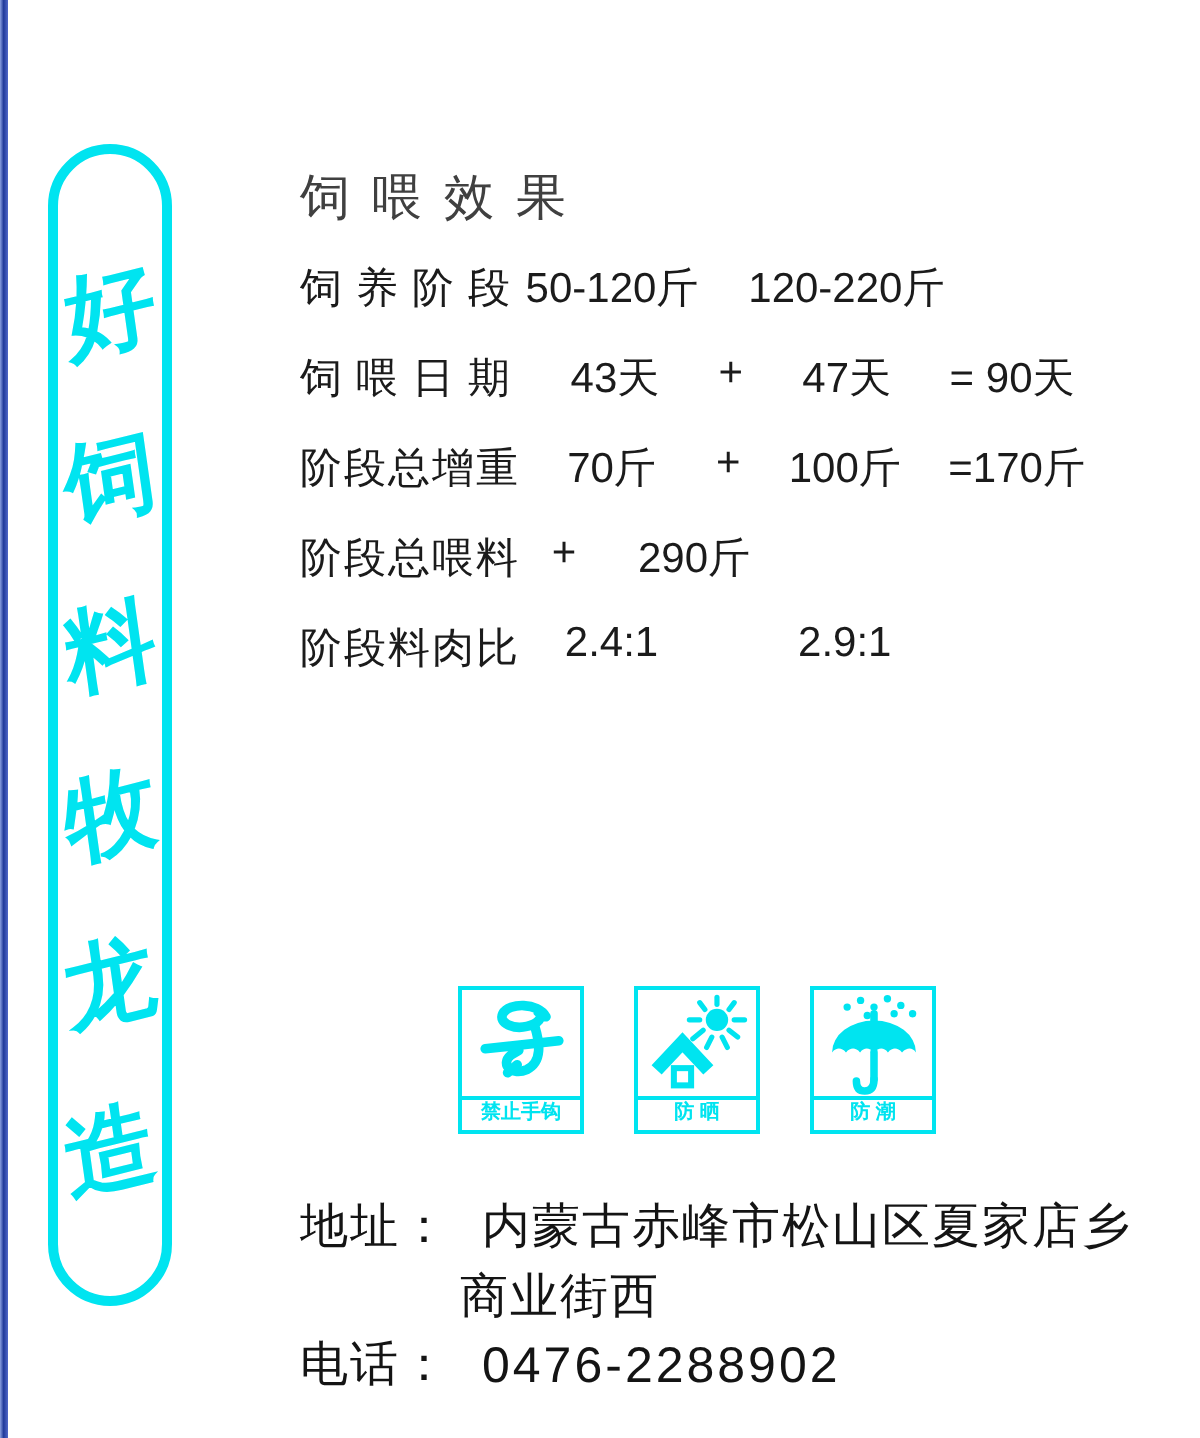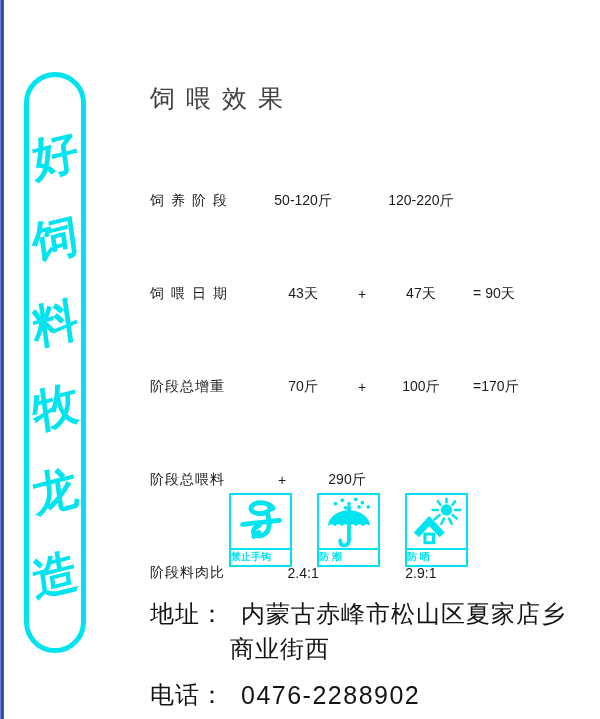--- a/index.html
+++ b/index.html
@@ -15,42 +15,42 @@
         border:5px solid #00e4f0;border-radius:33px;
         display:flex;flex-direction:column;align-items:center;padding-top:36px;box-sizing:content-box;}
   .pill-char{width:100%;text-align:center;line-height:84px;font-size:46px;color:#00e4f0;
              font-family:"DejaVu Serif",serif;font-weight:bold;
              transform:rotate(-14deg) skewX(-6deg);}
 
   
   .title{position:absolute;left:150px;top:82px;font-size:25px;letter-spacing:11px;
          color:#404040;font-weight:500;white-space:nowrap;}
   .rows{position:absolute;left:150px;top:130px;width:430px;}
-  .t-row{display:flex;align-items:center;height:45px;font-size:14px;white-space:nowrap;margin-top:48px;}
+  .t-row{display:flex;align-items:flex-start;height:45px;font-size:21px;white-space:nowrap;}
   .row-label{width:118px;letter-spacing:1px;}
   .row-label.spread{letter-spacing:7px;}
   .cell-v1{width:102px;text-align:center;}
   .cell-op{width:28px;text-align:center;}
   .cell-v2{width:102px;text-align:center;}
   .cell-eq{width:118px;text-align:left;padding-left:6px;}
 
   
   .care-row{position:absolute;left:229px;top:493px;display:flex;gap:25px;}
   .care-box{width:59px;height:70px;border:2px solid #00e4f0;background:#fff;
             display:flex;flex-direction:column;}
   .care-art{flex:1;display:flex;align-items:center;justify-content:center;}
   .care-label{height:15px;border-top:2px solid #00e4f0;color:#00e4f0;font-size:10px;
-              line-height:13px;font-weight:bold;white-space:nowrap;overflow:hidden;}
+              line-height:13px;text-align:center;font-weight:bold;white-space:nowrap;overflow:hidden;}
 
   
   .contact{position:absolute;left:150px;top:596px;font-size:24px;letter-spacing:1px;color:#141414;}
   .c-line{display:flex;align-items:flex-end;line-height:36px;gap:11px;}
   .c-label{width:80px;}
   .addr2{margin-left:80px;line-height:34px;}
-  .phone-line{line-height:34px;margin-top:12px;}
+  .phone-line{line-height:34px;}
   .phone-num{font-size:25px;letter-spacing:1.5px;}
 
   svg{display:block;}
 </style>
 </head>
 <body>
 
 <div id="page">
 
   <div class="edge-line"></div>
@@ -113,20 +113,42 @@
             <path d="M38 19 C41 29 43 41 33 46 C24 50 16 43 23 37 L28 34"></path>
             <path d="M21 48 L27 43"></path>
           </g>
         </svg>
       </div>
       <div class="care-label">禁止手钩</div>
     </div>
 
     <div class="care-box">
       <div class="care-art">
+        <svg width="52" height="50" viewBox="0 0 60 58">
+          <g stroke="#00e4f0" stroke-width="3" stroke-linecap="round">
+            <circle cx="41" cy="15" r="6.5" fill="#00e4f0" stroke="none"></circle>
+            <line x1="41" y1="2" x2="41" y2="6"></line>
+            <line x1="51" y1="5" x2="48" y2="9"></line>
+            <line x1="57" y1="15" x2="51" y2="15"></line>
+            <line x1="53" y1="25" x2="48" y2="21"></line>
+            <line x1="31" y1="5" x2="34" y2="9"></line>
+            <line x1="25" y1="15" x2="31" y2="15"></line>
+            <line x1="27" y1="26" x2="33" y2="21"></line>
+            <line x1="47" y1="31" x2="44" y2="25"></line>
+            <line x1="35" y1="31" x2="38" y2="25"></line>
+          </g>
+          <path d="M6 44 L21 28 L36 44" fill="none" stroke="#00e4f0" stroke-width="8"></path>
+          <rect x="16" y="43" width="10" height="10" fill="#ffffff" stroke="#00e4f0" stroke-width="3.5"></rect>
+        </svg>
+      </div>
+      <div class="care-label">防  晒</div>
+    </div>
+
+    <div class="care-box">
+      <div class="care-art">
         <svg width="52" height="52" viewBox="0 0 60 62">
           <g fill="#00e4f0">
             <circle cx="14" cy="9" r="2.2"></circle>
             <circle cx="22" cy="5" r="2.2"></circle>
             <circle cx="30" cy="9" r="2.2"></circle>
             <circle cx="38" cy="4" r="2.2"></circle>
             <circle cx="46" cy="8" r="2.2"></circle>
             <circle cx="53" cy="13" r="2.2"></circle>
             <circle cx="26" cy="14" r="2.2"></circle>
             <circle cx="42" cy="13" r="2.2"></circle>
@@ -135,42 +157,20 @@
           <g fill="none" stroke="#00e4f0" stroke-width="4.5" stroke-linecap="round">
             <line x1="30" y1="13" x2="30" y2="19"></line>
             <line x1="30" y1="36" x2="30" y2="52"></line>
             <path d="M30 52 Q30 59 24.5 59 Q19.5 59 19.5 53"></path>
           </g>
         </svg>
       </div>
       <div class="care-label">防  潮</div>
     </div>
 
-    <div class="care-box">
-      <div class="care-art">
-        <svg width="52" height="50" viewBox="0 0 60 58">
-          <g stroke="#00e4f0" stroke-width="3" stroke-linecap="round">
-            <circle cx="41" cy="15" r="6.5" fill="#00e4f0" stroke="none"></circle>
-            <line x1="41" y1="2" x2="41" y2="6"></line>
-            <line x1="51" y1="5" x2="48" y2="9"></line>
-            <line x1="57" y1="15" x2="51" y2="15"></line>
-            <line x1="53" y1="25" x2="48" y2="21"></line>
-            <line x1="31" y1="5" x2="34" y2="9"></line>
-            <line x1="25" y1="15" x2="31" y2="15"></line>
-            <line x1="27" y1="26" x2="33" y2="21"></line>
-            <line x1="47" y1="31" x2="44" y2="25"></line>
-            <line x1="35" y1="31" x2="38" y2="25"></line>
-          </g>
-          <path d="M6 44 L21 28 L36 44" fill="none" stroke="#00e4f0" stroke-width="8"></path>
-          <rect x="16" y="43" width="10" height="10" fill="#ffffff" stroke="#00e4f0" stroke-width="3.5"></rect>
-        </svg>
-      </div>
-      <div class="care-label">防  晒</div>
-    </div>
-
   </div>
 
   <div class="contact">
     <div class="c-line">
       <span class="c-label">地址：</span>
       <span>内蒙古赤峰市松山区夏家店乡</span>
     </div>
     <div class="addr2">商业街西</div>
     <div class="c-line phone-line">
       <span class="c-label">电话：</span>

